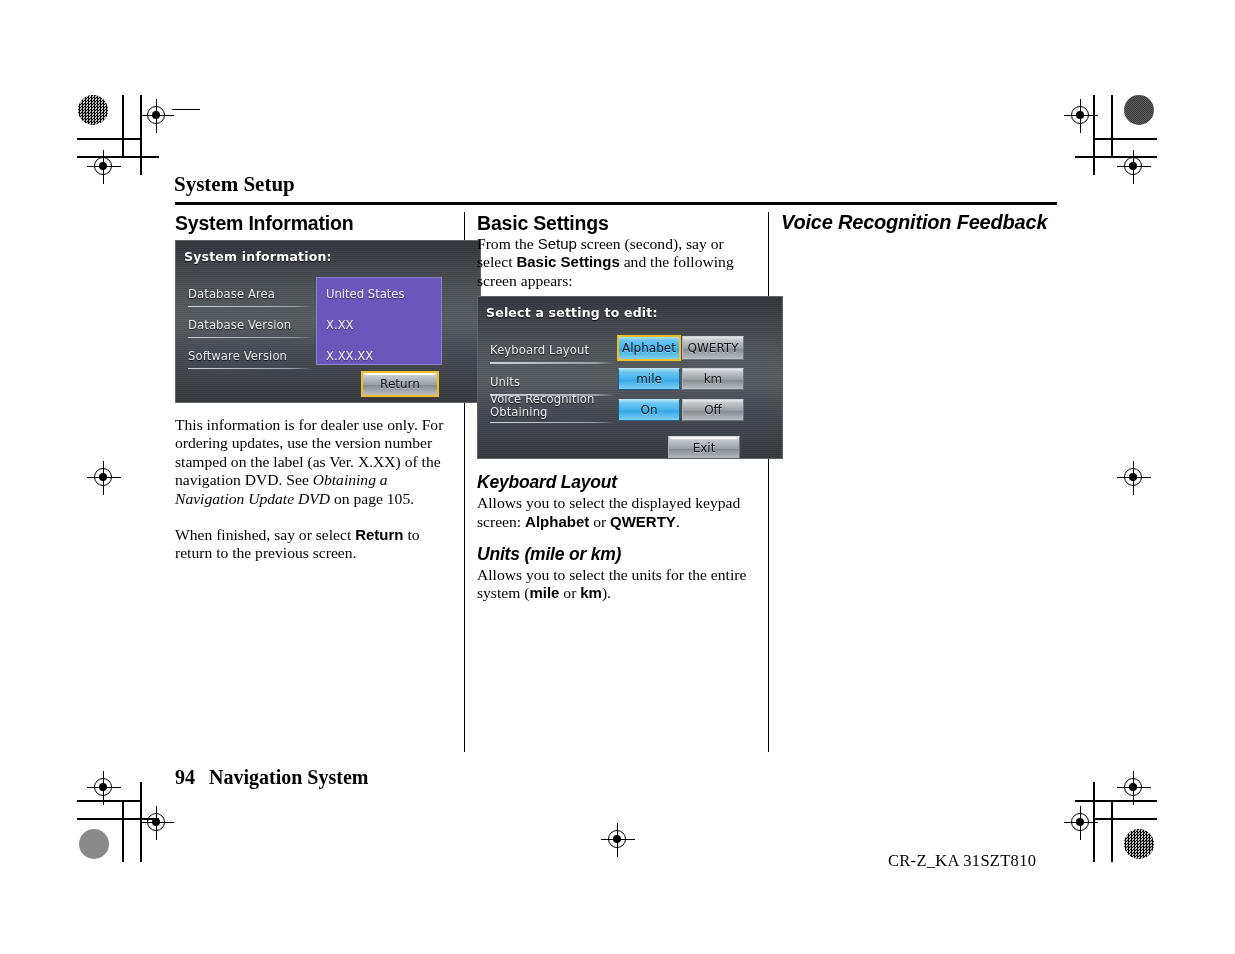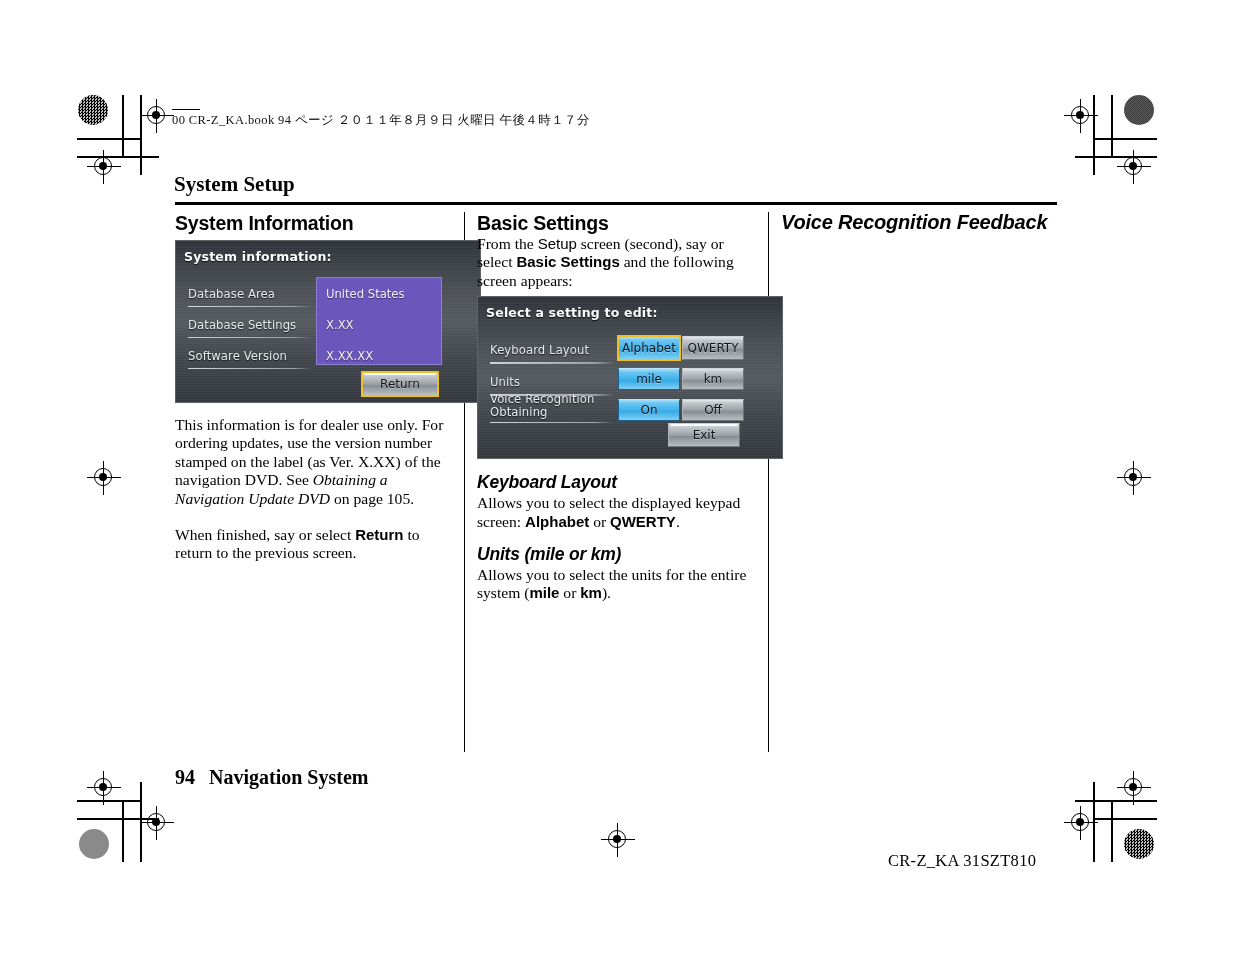--- a/index.html
+++ b/index.html
@@ -341,41 +341,40 @@
   <div class="reg-mark" style="left:601px; top:823px;">
       <span class="h"></span>
       <span class="v"></span>
       <span class="ring"></span>
       <span class="dot"></span>
     </div>
 </div>
 
 <div class="file-header">
   <span class="underline"></span>
-  <span>00 CR-Z_KA.book   94 ページ   ２０１１年８月９日   火曜日   午後４時１７分</span>
 </div>
 
 <div class="page-title">System Setup</div>
 <div class="title-rule"></div>
 
 <div class="col-divider" style="left:464px;"></div>
 <div class="col-divider" style="left:768px;"></div>
 
 <div class="col" id="col1">
   <h2 class="sec-head">System Information</h2>
 
   <div class="nav-screen">
     <div class="scr-title">System information:</div>
 
     <div class="scr-label" style="left:12px; top:44px;">
       <span>Database Area</span>
       <span class="rule"></span>
     </div>
     <div class="scr-label" style="left:12px; top:75px;">
-      <span>Database Settings</span>
+      <span>Database Version</span>
       <span class="rule"></span>
     </div>
     <div class="scr-label" style="left:12px; top:106px;">
       <span>Software Version</span>
       <span class="rule"></span>
     </div>
 
     <div class="val-panel"></div>
     <div class="val-text" style="left:150px; top:44px;">United States</div>
     <div class="val-text" style="left:150px; top:75px;">X.XX</div>
@@ -413,21 +412,21 @@
 
     <div class="nav-btn on focus" style="left:140px; top:39px; width:62px; height:24px;">Alphabet</div>
     <div class="nav-btn" style="left:204px; top:39px; width:62px; height:24px;">QWERTY</div>
 
     <div class="nav-btn on" style="left:140px; top:71px; width:62px; height:22px;">mile</div>
     <div class="nav-btn" style="left:204px; top:71px; width:62px; height:22px;">km</div>
 
     <div class="nav-btn on" style="left:140px; top:102px; width:62px; height:22px;">On</div>
     <div class="nav-btn" style="left:204px; top:102px; width:62px; height:22px;">Off</div>
 
-    <div class="nav-btn white-top" style="left:190px; top:126px; width:72px; height:24px;">Exit</div>
+    <div class="nav-btn white-top" style="left:190px; top:139px; width:72px; height:24px;">Exit</div>
   </div>
 
   <div class="gap-sm"></div>
   <h3 class="sub-head">Keyboard Layout</h3>
   <p class="body"><span>Allows you to select the displayed keypad screen: </span><span class="ui-b">Alphabet</span><span> or </span><span class="ui-b">QWERTY</span><span>.</span></p>
   <div class="gap-sm"></div>
   <h3 class="sub-head">Units (mile or km)</h3>
   <p class="body"><span>Allows you to select the units for the entire system (</span><span class="ui-b">mile</span><span> or </span><span class="ui-b">km</span><span>).</span></p>
 </div>
 

